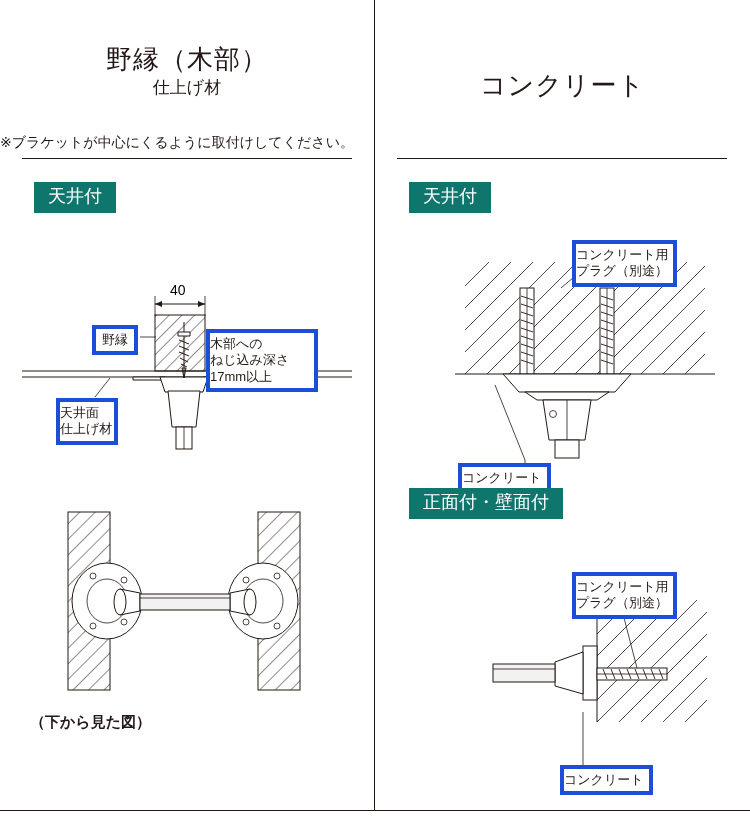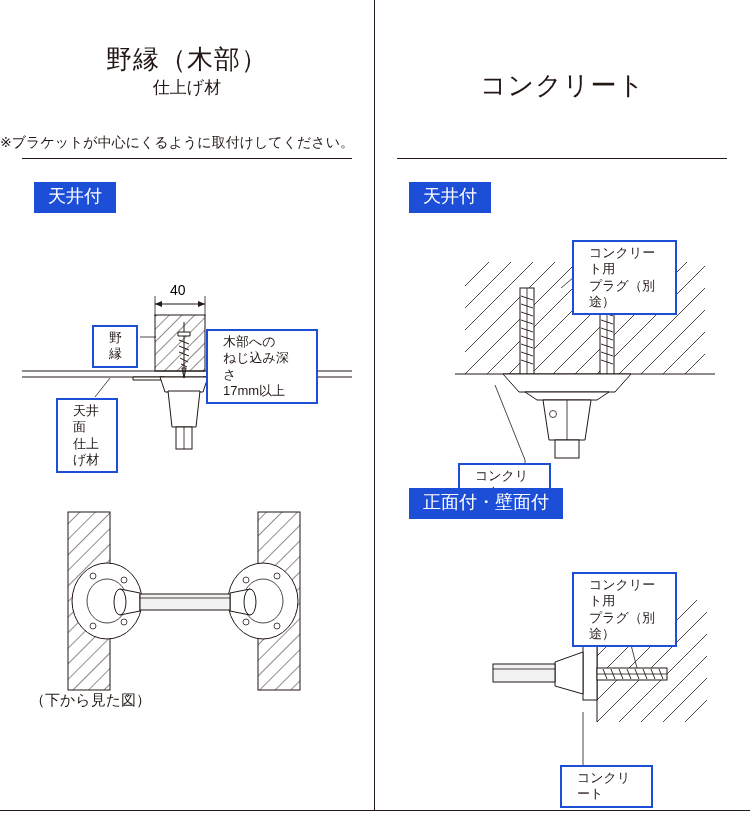--- a/index.html
+++ b/index.html
@@ -63,35 +63,35 @@
     color: #231815;
     white-space: nowrap;
   }
   .rule {
     position: absolute;
     height: 1px;
     background: #231815;
   }
   .tag {
     position: absolute;
-    background: #1d4ed8;
+    background: #0f766e;
     color: #ffffff;
     font-size: 18px;
     padding: 5px 14px 6px 14px;
     line-height: 1.1;
     white-space: nowrap;
   }
   .callout {
     position: absolute;
-    border: 2px solid #1d4ed8;
+    border: 4px solid #1d4ed8;
     background: #ffffff;
     color: #231815;
     font-size: 13px;
     line-height: 1.25;
-    padding: 3px 15px;
+    padding: 3px 0;
     white-space: pre-line;
     box-sizing: border-box;
   }
   .plain-label {
     position: absolute;
     font-size: 15px;
     color: #231815;
     white-space: nowrap;
   }
   .dim-text {
@@ -210,21 +210,21 @@
       <path class="white-fill" d="M120,589 L140,593 L140,611 L120,615 Z"></path>
       <ellipse class="white-fill" cx="120" cy="602" rx="6" ry="13"></ellipse>
 
       <path class="white-fill" d="M250,589 L230,593 L230,611 L250,615 Z"></path>
       <ellipse class="white-fill" cx="250" cy="602" rx="6" ry="13"></ellipse>
 
       <rect class="grey-fill2" x="140" y="594" width="90" height="16"></rect>
       <line class="ln-thin" x1="140" y1="598" x2="230" y2="598"></line>
     </svg>
 
-    <div class="plain-label" style="left:30px; top:691px;">（下から見た図）</div>
+    <div class="plain-label" style="left:30px; top:713px;font-weight:bold;">（下から見た図）</div>
   </div>
 
   <div class="panel right">
 
     <div class="title-main" style="left:0; top:68px; width:375px;">コンクリート</div>
 
     <div class="rule" style="left:22px; top:158px; width:330px;"></div>
 
     <div class="tag" style="left:34px; top:182px;">天井付</div>
 

